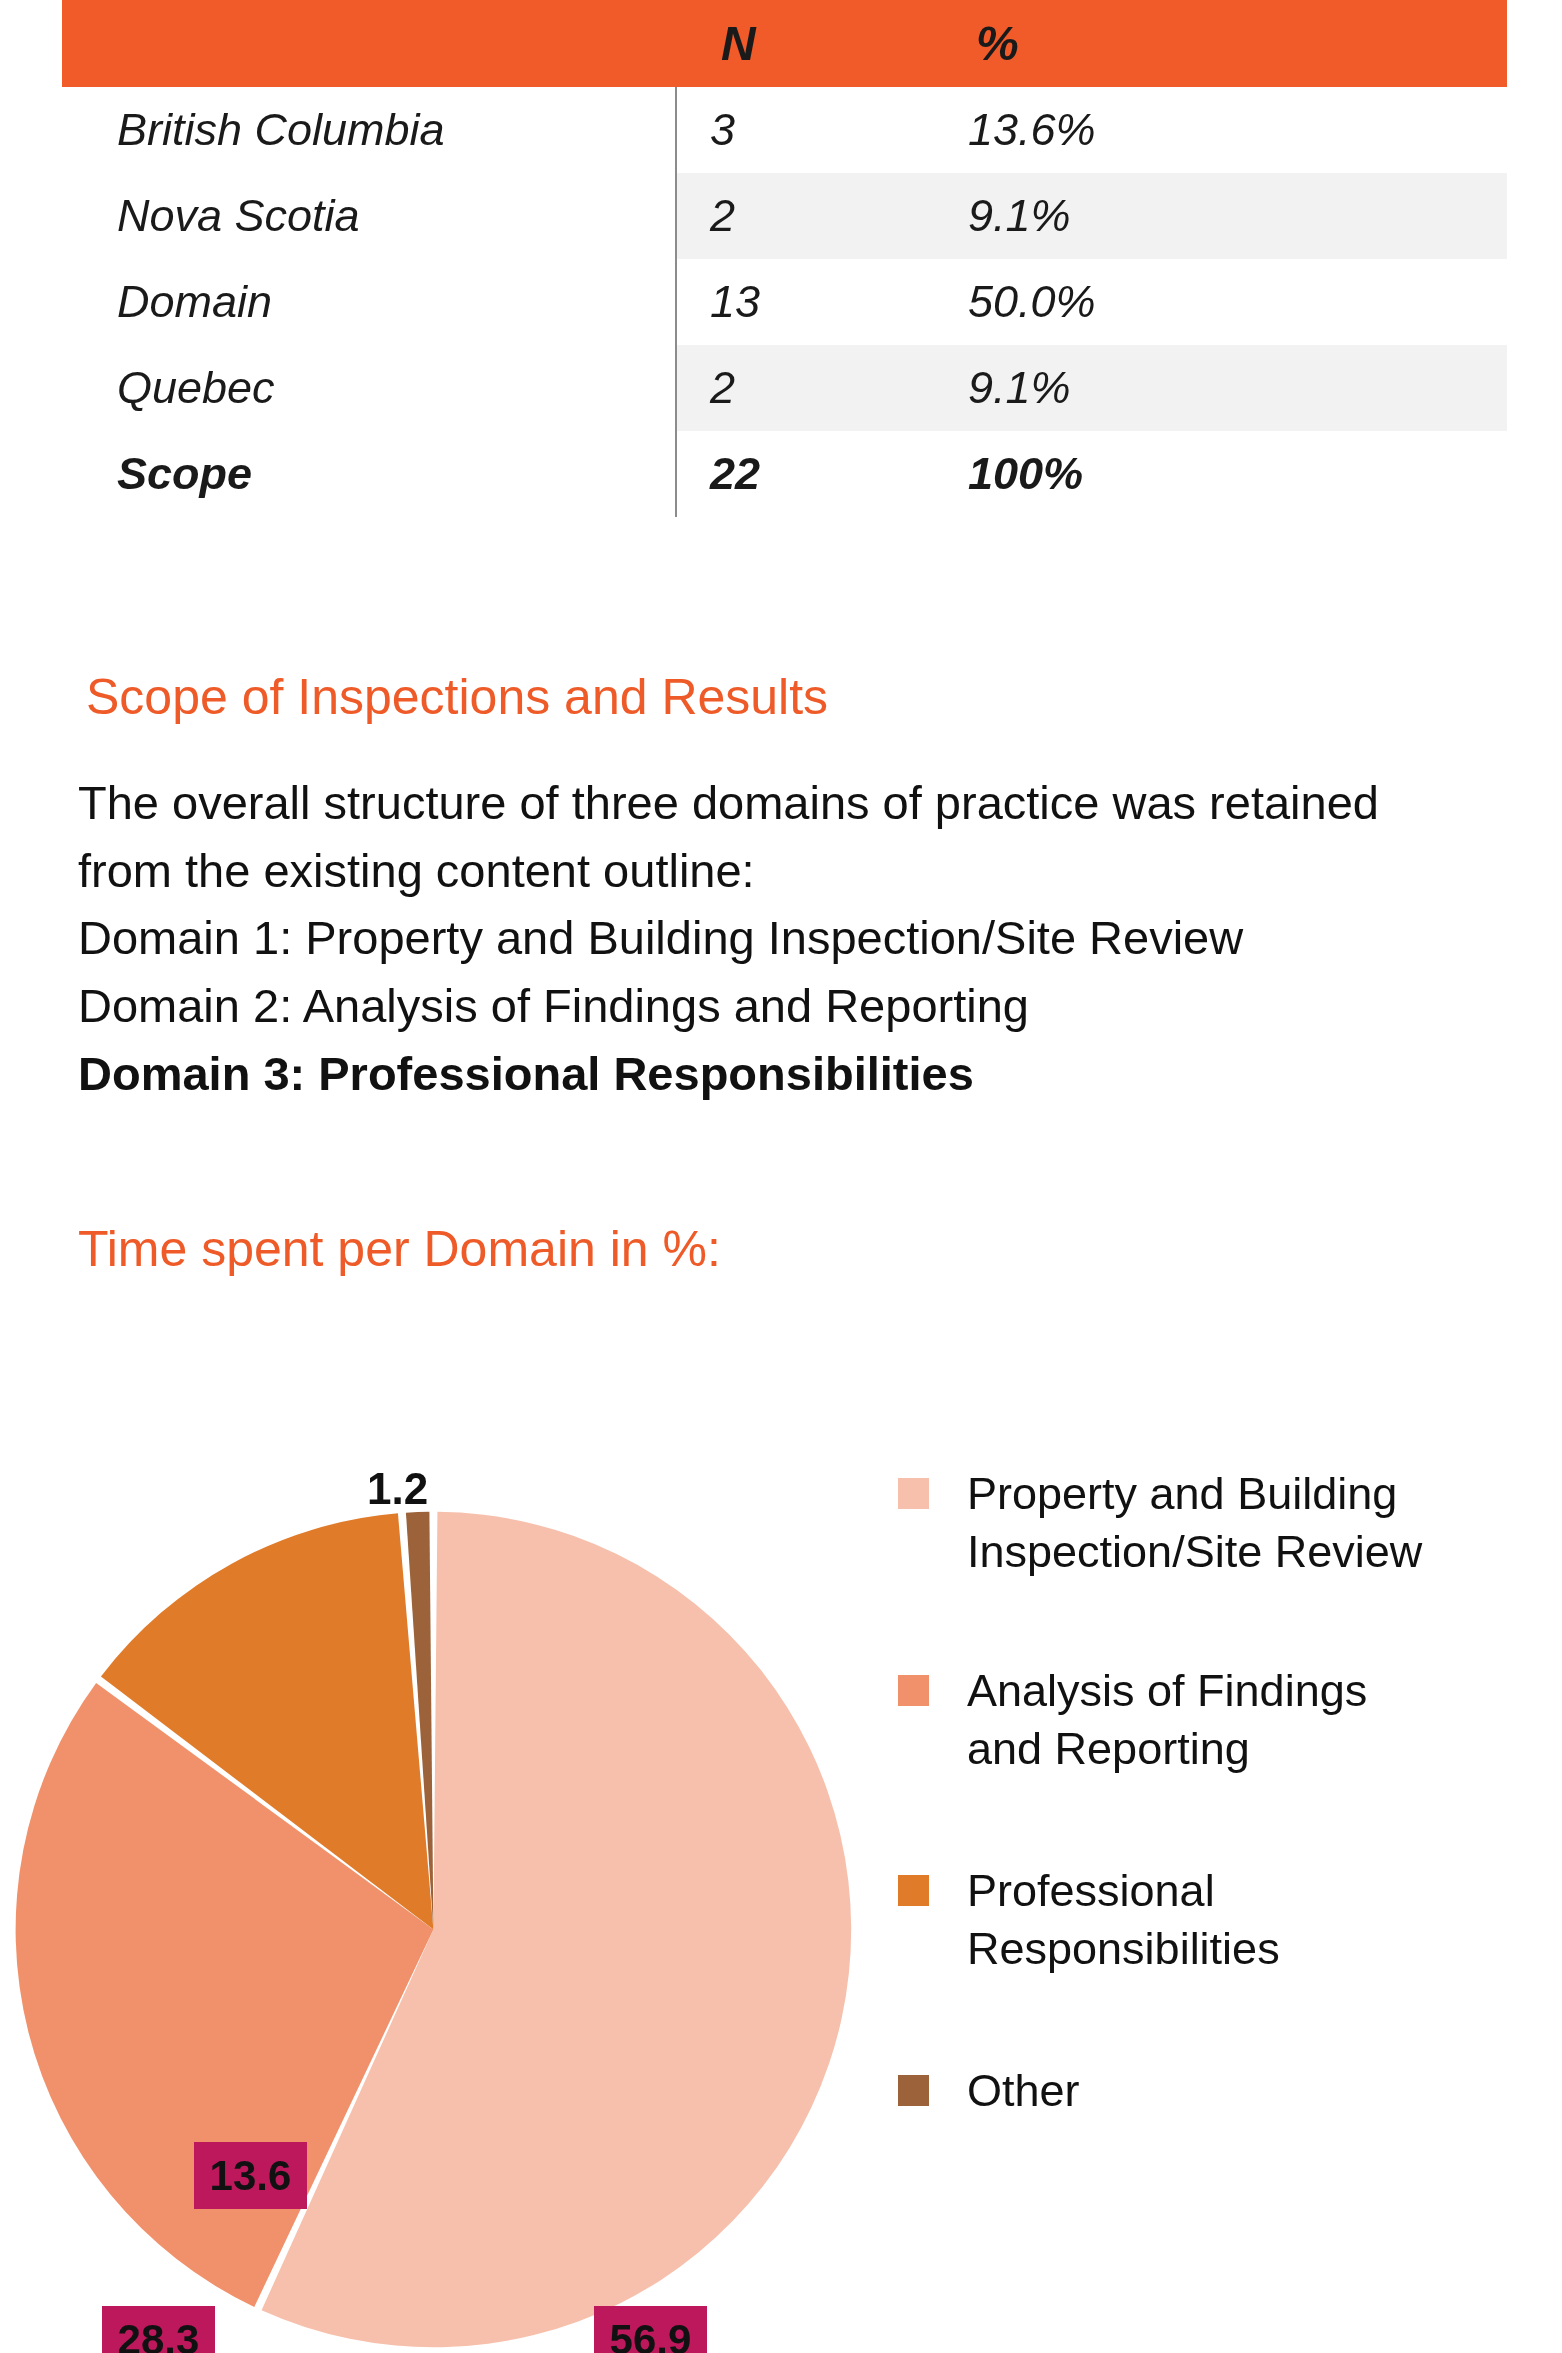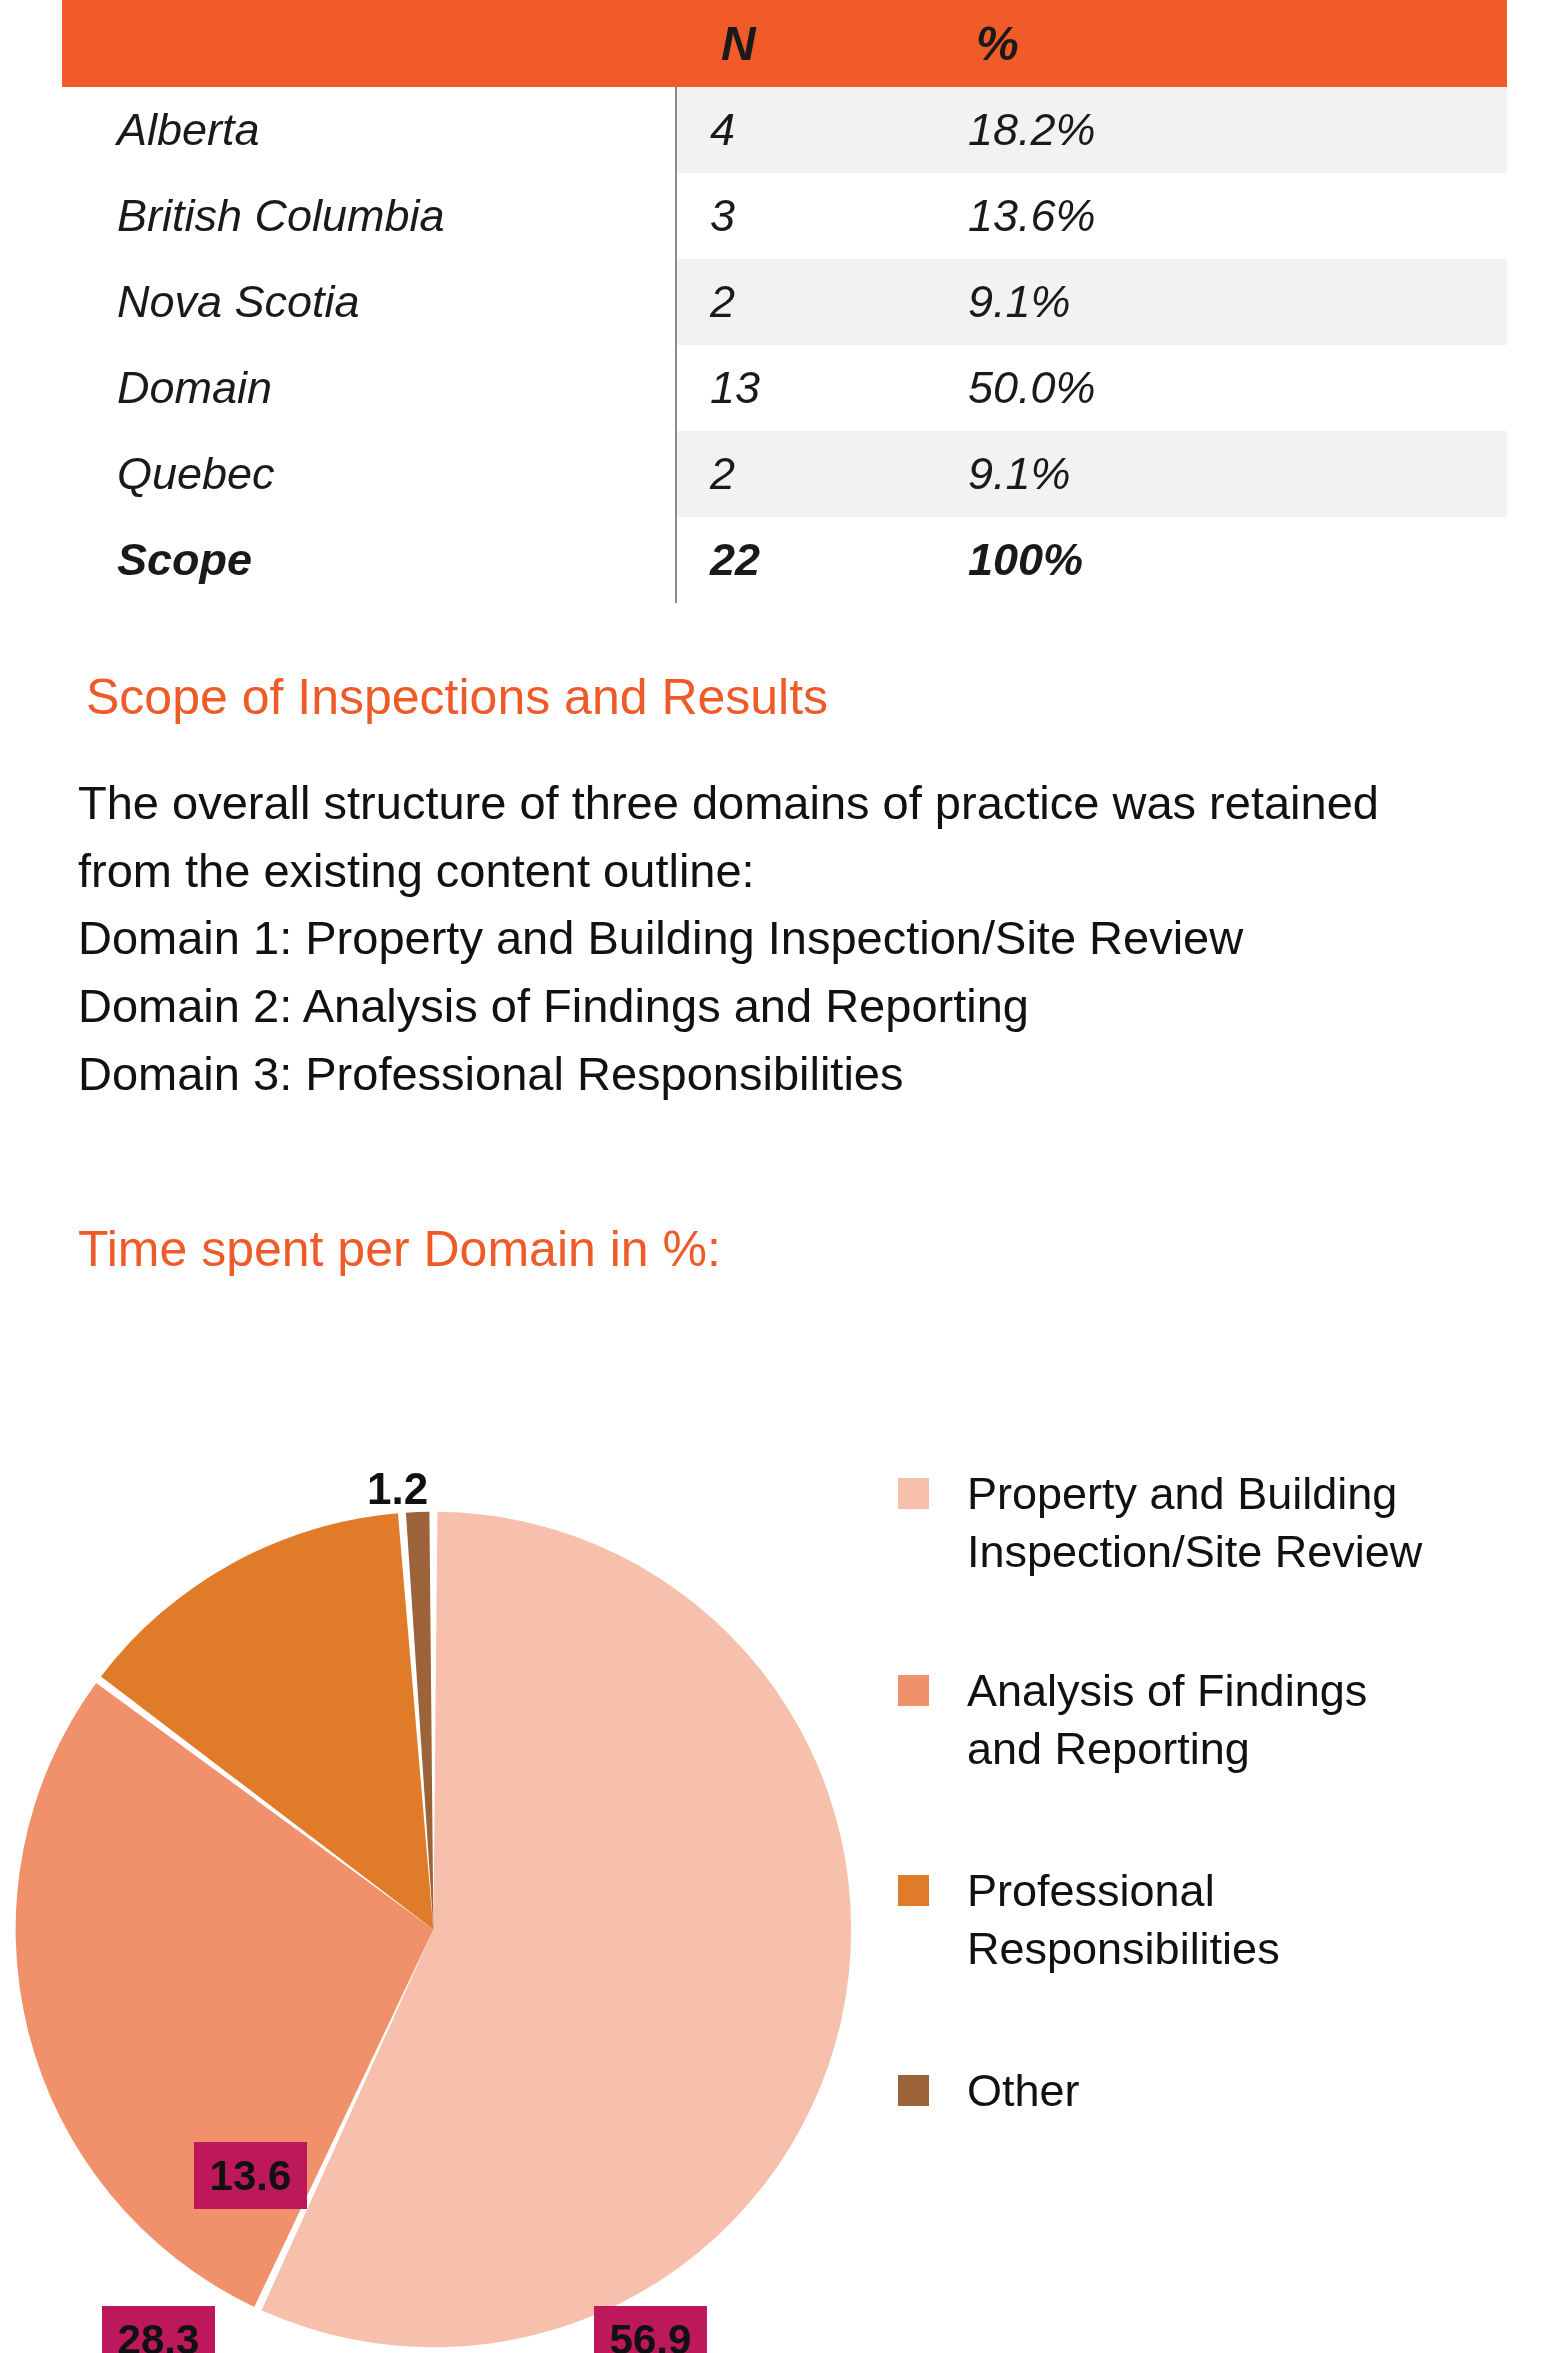--- a/index.html
+++ b/index.html
@@ -30,21 +30,21 @@
   
   .h-orange{position:absolute;left:78px;font-size:50px;color:#EE5B28;white-space:nowrap;}
   #head-scope{top:668px;}
   #head-time{top:1220px;}
 
   .para{position:absolute;left:78px;font-size:47px;line-height:68px;color:#111;}
   #para-body{top:769px;width:1406px;}
   .dline{position:absolute;left:78px;font-size:47px;line-height:68px;color:#111;white-space:nowrap;}
   #dom1{top:904px;}
   #dom2{top:972px;}
-  #dom3{top:1040px;}
+  #dom3{top:1040px;font-weight:bold;}
 
   
   #pie-wrap{position:absolute;left:0px;top:1320px;width:859px;height:1034px;}
   #pie-svg{position:absolute;left:0;top:0;}
   .dlabel{position:absolute;background:#be185d;color:#111;font-weight:bold;
           font-size:42px;line-height:42px;padding:12.5px 15.6px;white-space:nowrap;}
   #dl-569{left:594px;top:986px;}
   #dl-283{left:102px;top:986px;}
   #dl-136{left:194px;top:822px;}
   #dl-12{left:367px;top:148px;background:transparent;padding:0;font-size:44px;}
@@ -58,27 +58,20 @@
 </head>
 <body>
 
 <div id="prov-table">
 
   <div class="thead" style="background: rgb(241, 90, 41);">
     <span class="th th-n">N</span>
     <span class="th th-p">%</span>
   </div>
 
-  <div class="trow odd">
-    <div class="stripe" style="background: rgb(242, 242, 242);"></div>
-    <div class="divider" style="background: rgb(140, 140, 140);"></div>
-    <span class="c-label">Alberta</span>
-    <span class="c-n">4</span>
-    <span class="c-p">18.2%</span>
-  </div>
 
   <div class="trow even">
     <div class="stripe"></div>
     <div class="divider" style="background: rgb(140, 140, 140);"></div>
     <span class="c-label">British Columbia</span>
     <span class="c-n">3</span>
     <span class="c-p">13.6%</span>
   </div>
 
   <div class="trow odd">

